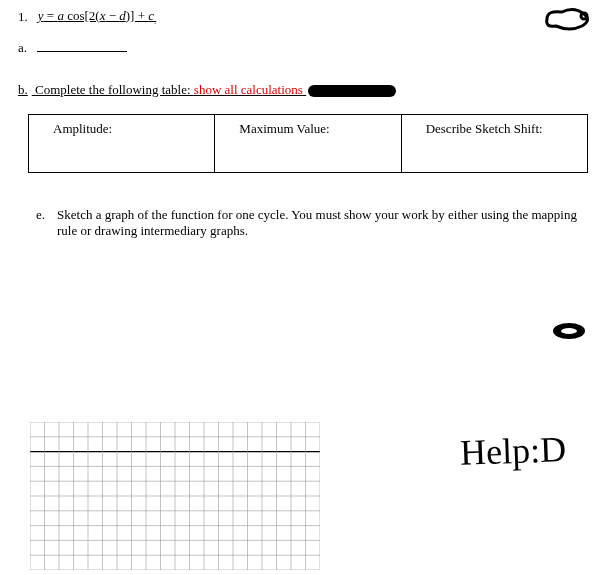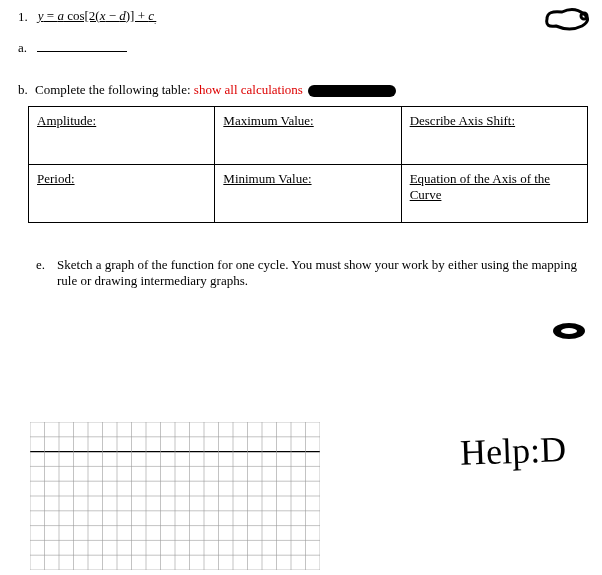--- a/index.html
+++ b/index.html
@@ -20,42 +20,41 @@
     .formula .nonit { font-style: normal; }
     .sub { font-size: 9px; vertical-align: sub; font-style: normal; }
     .part-a { margin-bottom: 26px; }
     .blank-line {
       display: inline-block;
       width: 90px;
       border-bottom: 1px solid #000;
       margin-left: 6px;
       vertical-align: baseline;
     }
-    .part-b { margin-bottom: 8px; }
+    .part-b { margin-bottom: 16px; text-decoration: underline; }
     .red { color: #d00; }
     .scribble1 {
       display: inline-block;
       width: 88px; height: 12px;
       background: #000;
       border-radius: 6px;
       margin-left: 2px;
       vertical-align: middle;
     }
     table.props {
       border-collapse: collapse;
       width: 560px;
       margin: 6px 0 34px 10px;
     }
     table.props td {
       border: 1px solid #000;
       height: 58px;
       vertical-align: top;
-      padding: 6px 8px;
+      padding: 6px 24px;
       width: 33.33%;
-      text-decoration: underline;
     }
     .part-e { display: flex; margin: 0 0 18px 18px; }
     .part-e .lbl { margin-right: 12px; }
     .grid-wrap {
       position: absolute;
       left: 30px;
       top: 422px;
     }
     .grid {
       position: relative;
@@ -109,26 +108,21 @@
   <span>Complete the following table: </span>
   <span class="red">show all calculations</span>
   <span class="scribble1"></span>
 </div>
 
 <table class="props">
   <tbody>
       <tr>
     <td>Amplitude:</td>
     <td>Maximum Value:</td>
-    <td>Describe Axis Shift:</td>
-  </tr>
-  <tr>
-    <td>Period:</td>
-    <td>Minimum Value:</td>
-    <td>Equation of the Axis of the Curve</td>
+    <td>Describe Sketch Shift:</td>
   </tr>
 </tbody>
   </table>
 
 <div class="part-e">
   <span class="lbl">e.</span>
   <span>Sketch a graph of the function for one cycle. You must show your work by either using the mapping rule or drawing intermediary graphs.</span>
 </div>
 
 <svg class="doodle-mapping" viewBox="0 0 38 22">

